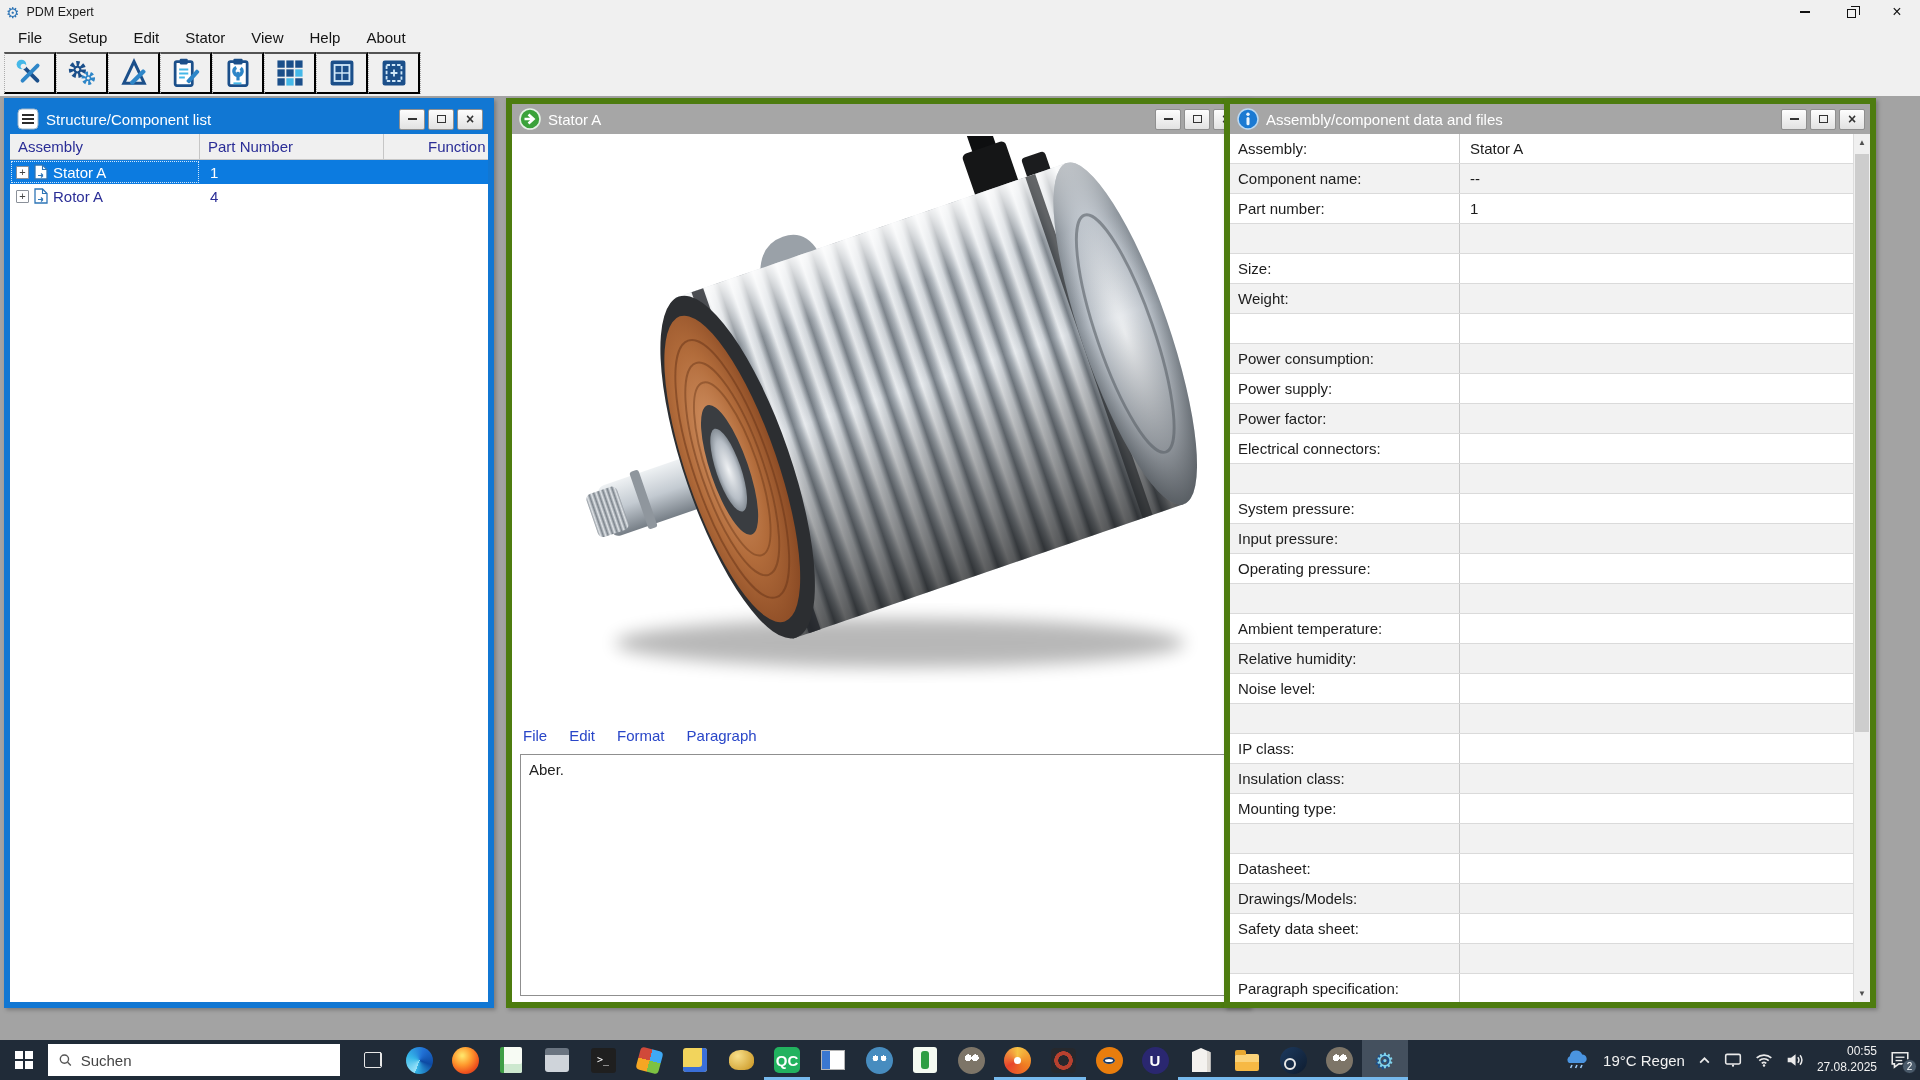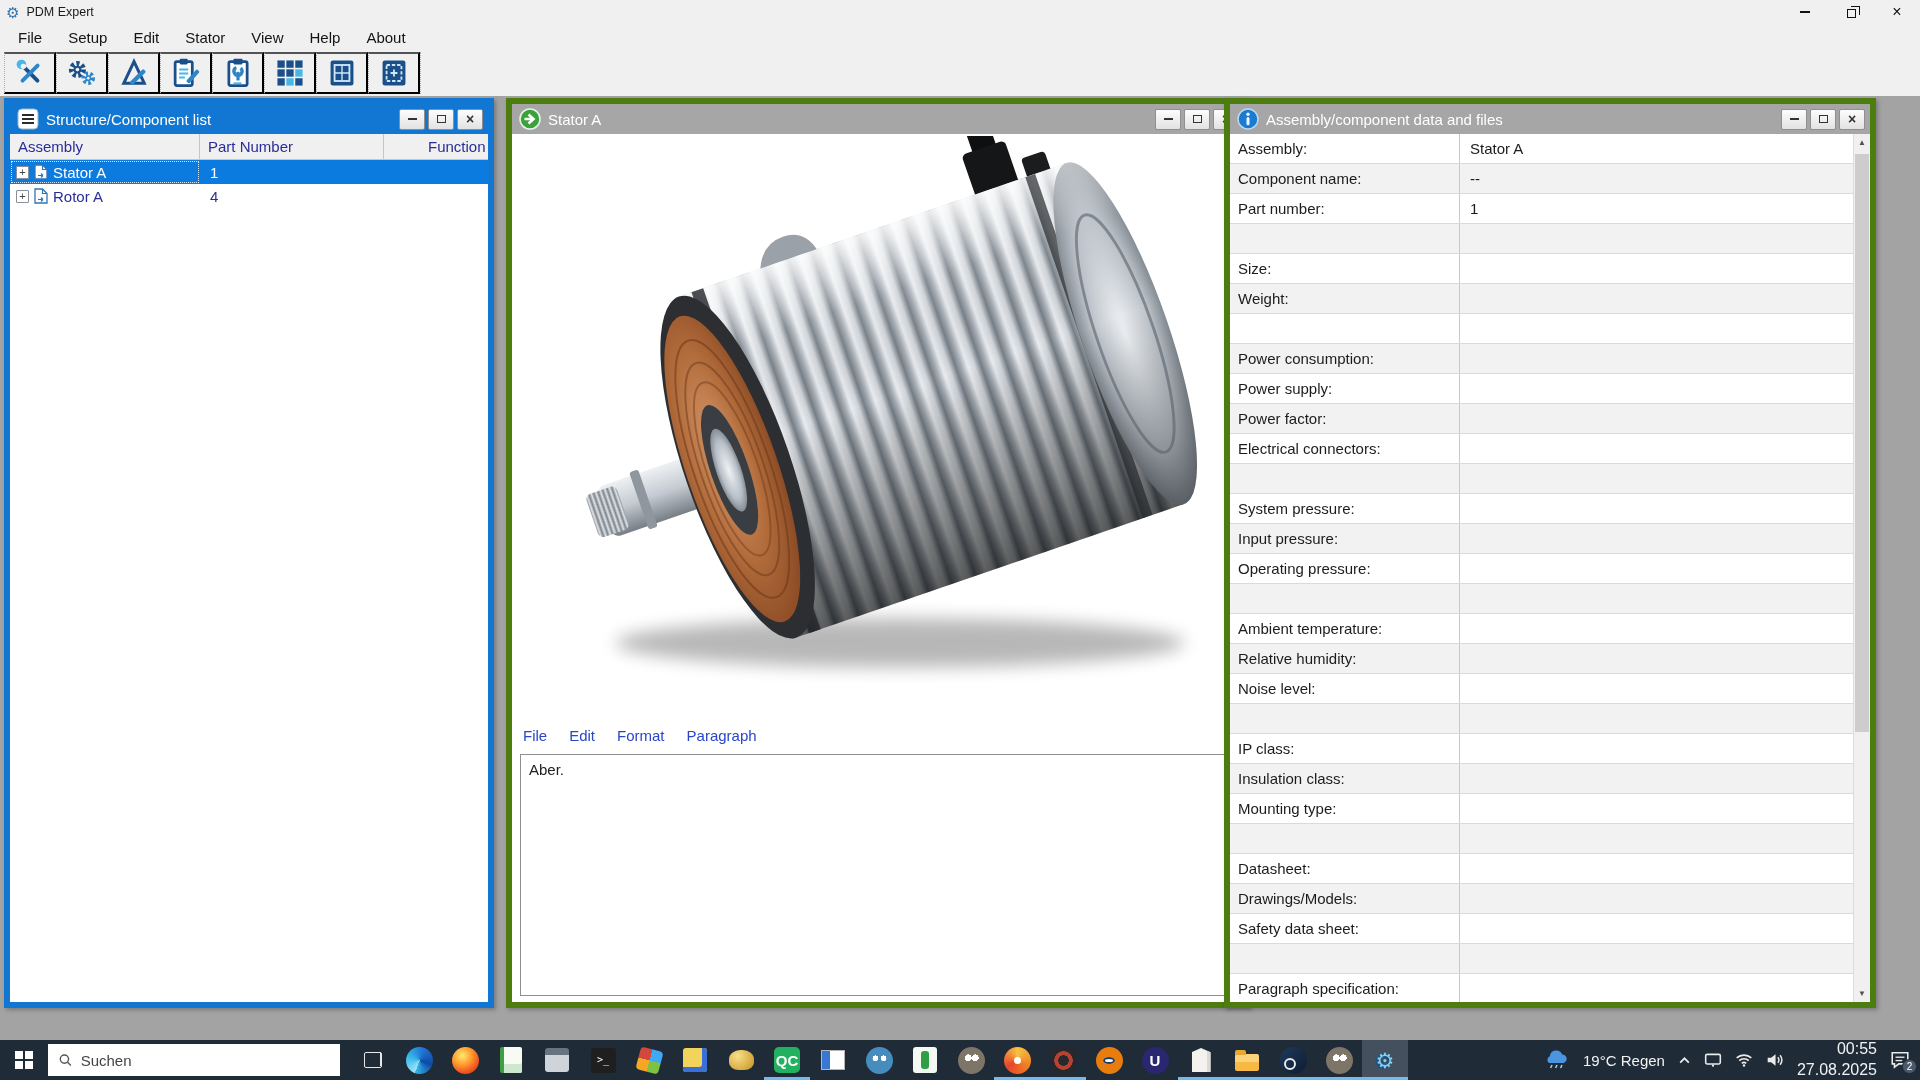--- a/index.html
+++ b/index.html
@@ -154,21 +154,21 @@
   .ic-folder::before { content:""; position:absolute; top:-4px; left:0; width:11px; height:5px;
                        background:#e8a832; border-radius:2px 2px 0 0; }
   .ic-steam { border-radius:50%; background:linear-gradient(135deg,#1d3a5f,#0e1c2f); position:relative; }
   .ic-steam::after { content:""; position:absolute; left:4px; bottom:4px; width:8px; height:8px;
                      border-radius:50%; border:2.2px solid #e8e8e8; }
   .pdm-glyph::after { content:"⚙"; font-size:21px; color:#7fd0ea; text-shadow:-2px 1px 0 #1b4f8a; line-height:1; }
 
   .tray { margin-left:auto; display:flex; align-items:center; gap:13px; padding-right:10px; height:40px; }
   .tray-text { font-size:15px; color:#f2f2f2; }
   .chev { display:flex; }
-  .clock { font-size:16px; line-height:1.3; text-align:right; color:#f2f2f2; }
+  .clock { font-size:12px; line-height:1.3; text-align:right; color:#f2f2f2; }
   .notif { position:relative; display:flex; }
   .badge { position:absolute; right:-7px; bottom:-5px; width:15px; height:15px; border-radius:50%;
            background:#4a5a6a; color:#fff; font-size:10px; display:flex; align-items:center;
            justify-content:center; border:1px solid #202b38; }
 </style>
 </head>
 <body>
 
 <div class="screen">
 

